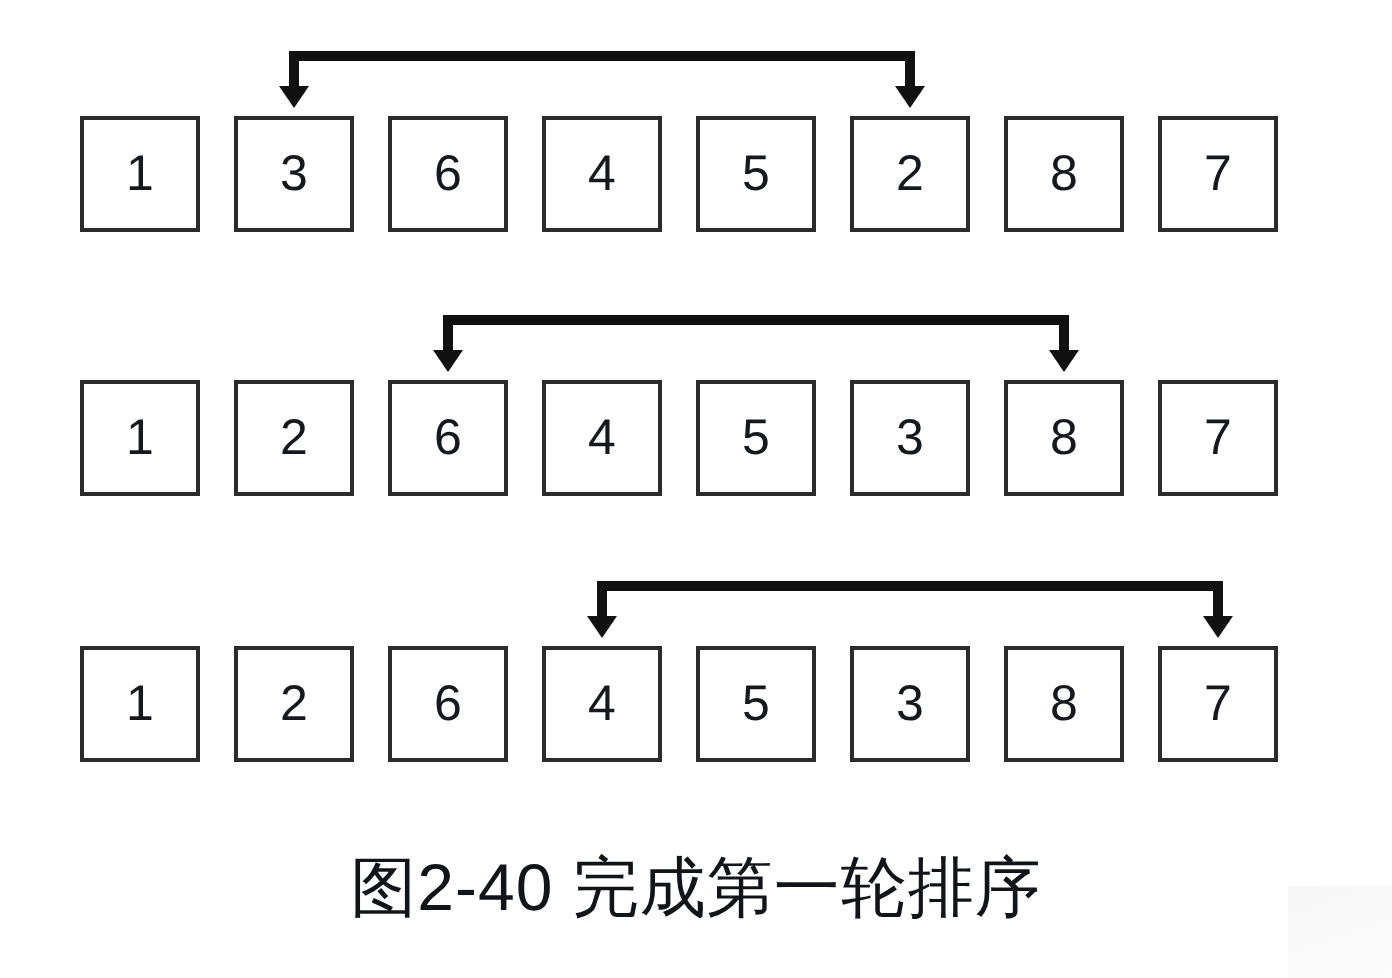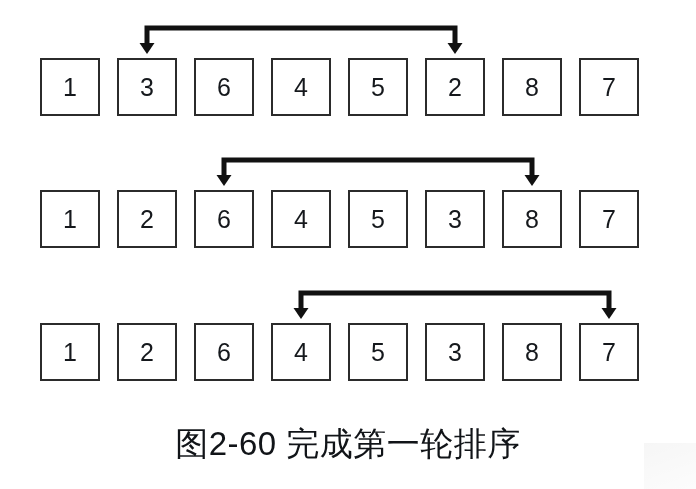--- a/index.html
+++ b/index.html
@@ -192,16 +192,16 @@
         </div>
         <div class="cell" style="left: 462px; width: 60px;">
           <span>8</span>
         </div>
         <div class="cell" style="left: 539px; width: 60px;">
           <span>7</span>
         </div>
       </div>
   </div>
 
-  <div class="caption">图2-60 完成第一轮排序</div>
+  <div class="caption">图2-40 完成第一轮排序</div>
 
   <div class="watermark"></div>
 </div>
 
 </body></html>

